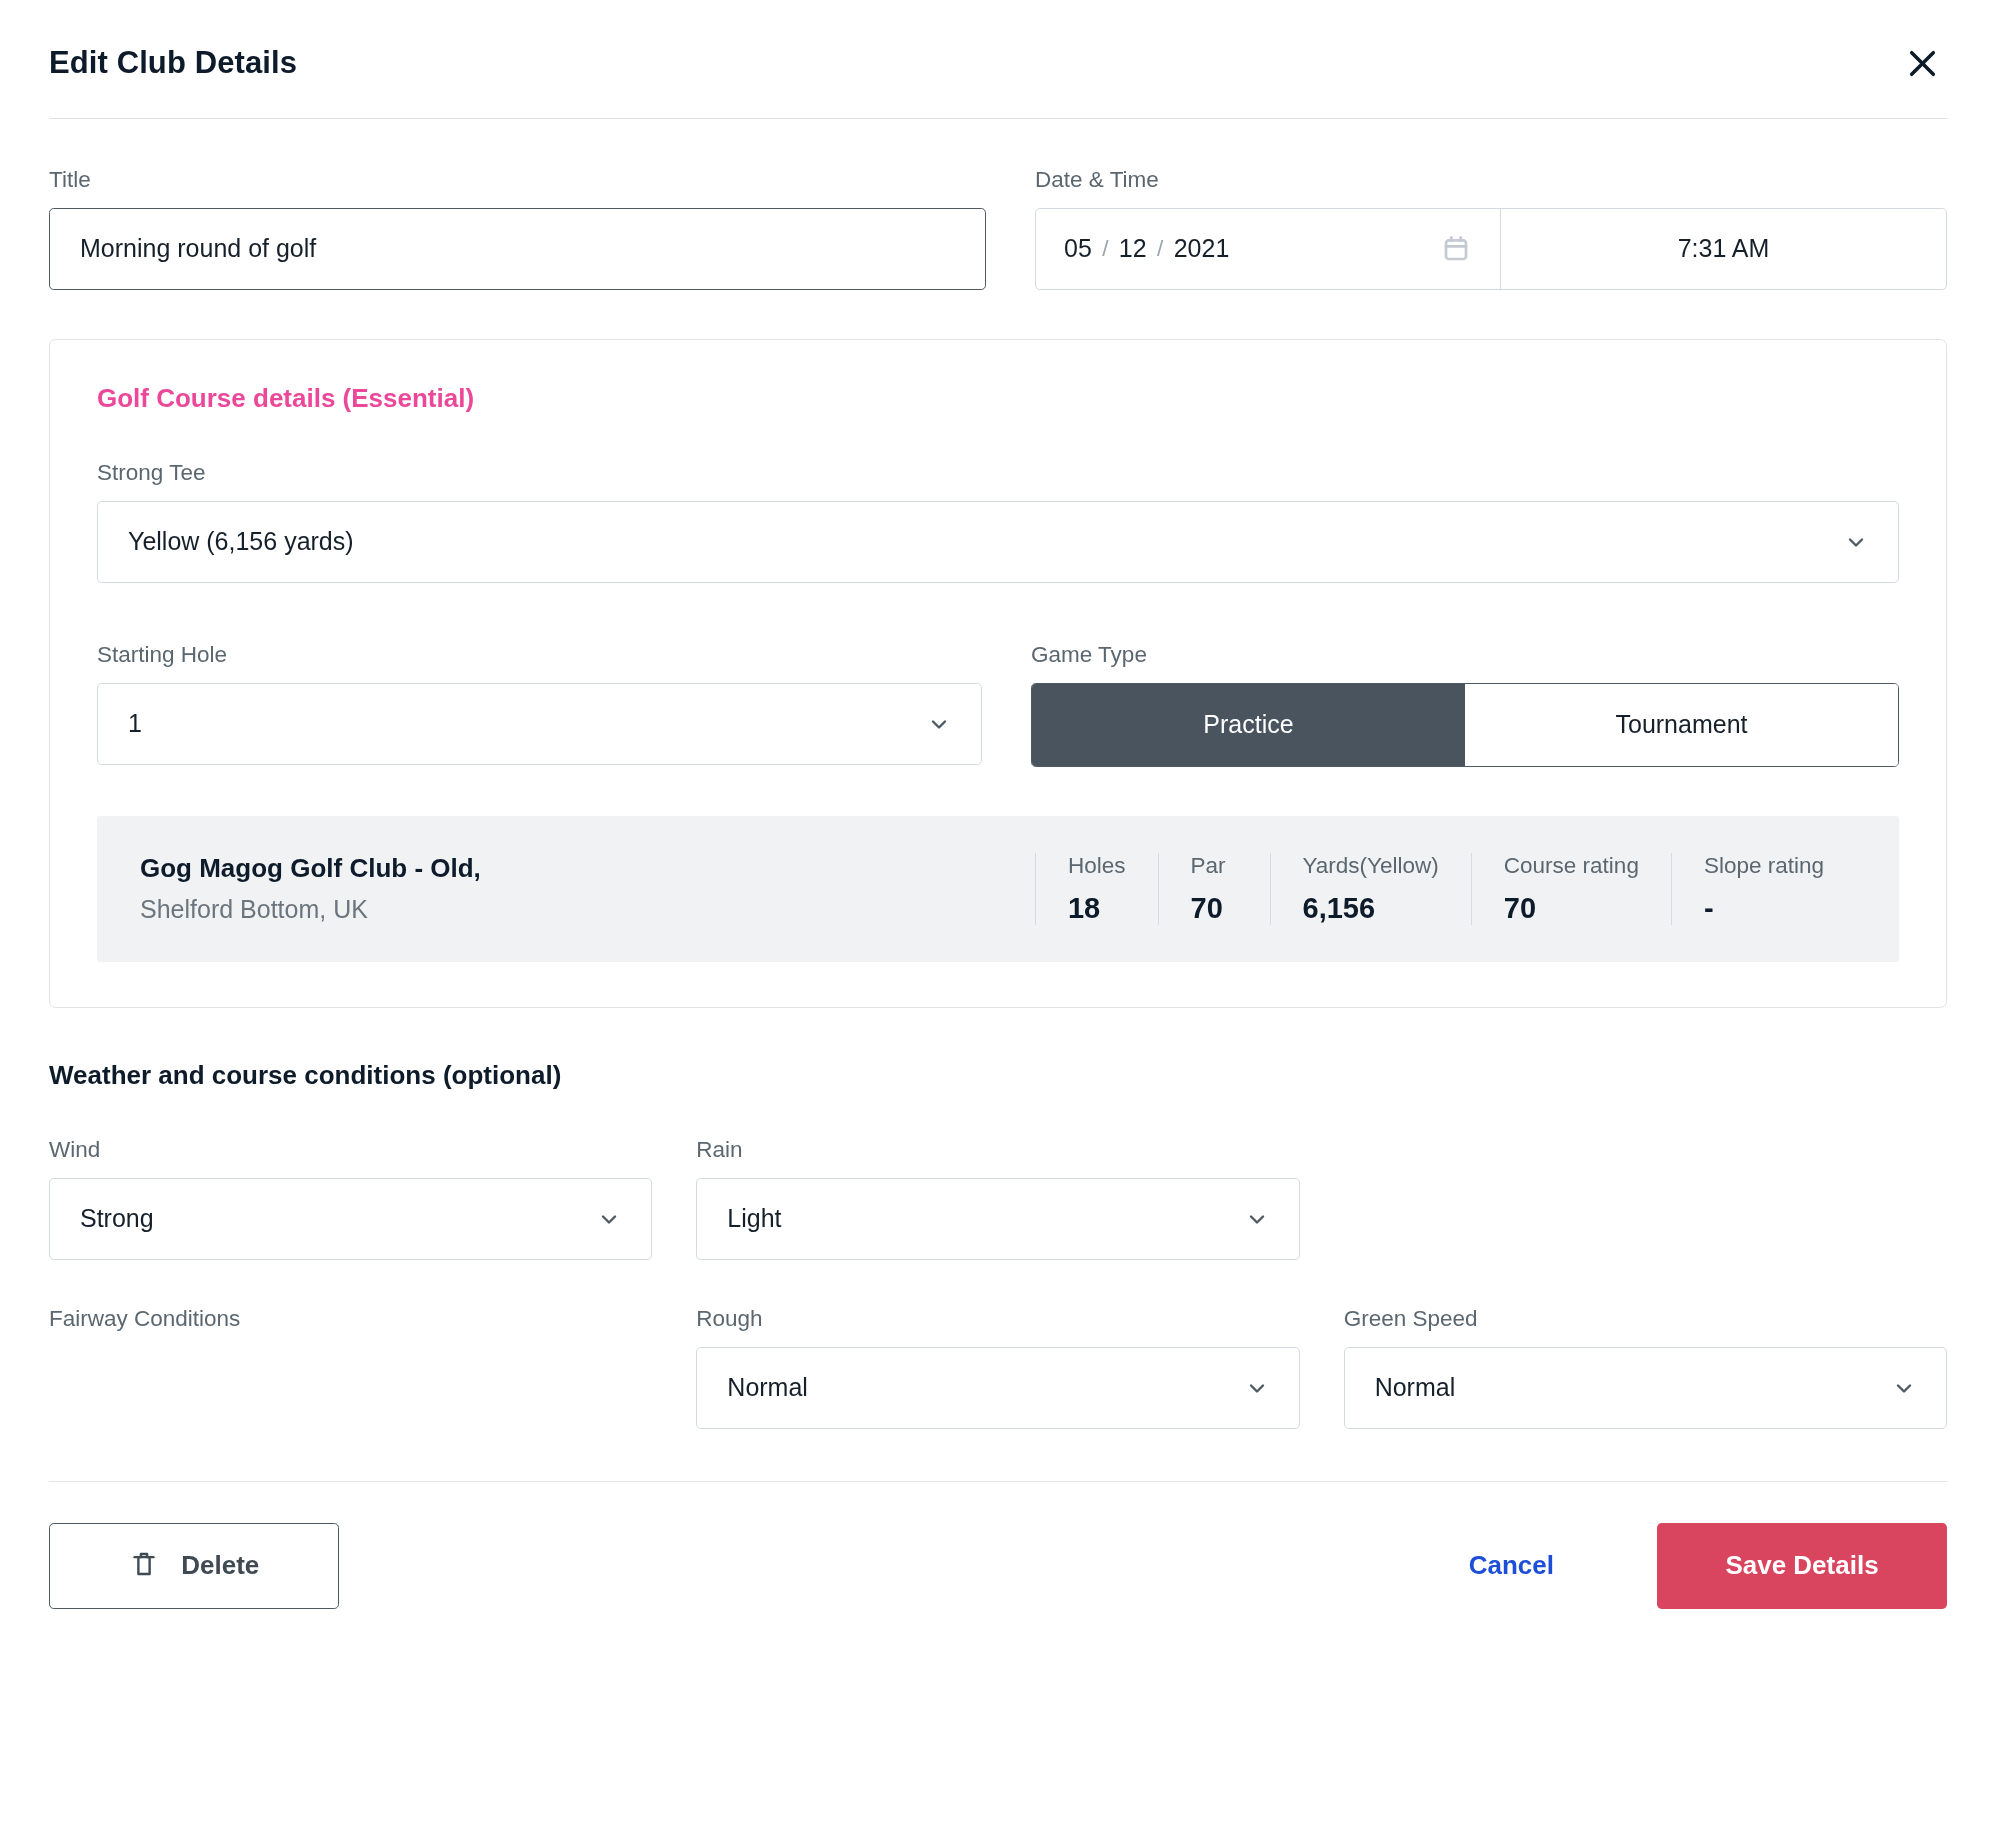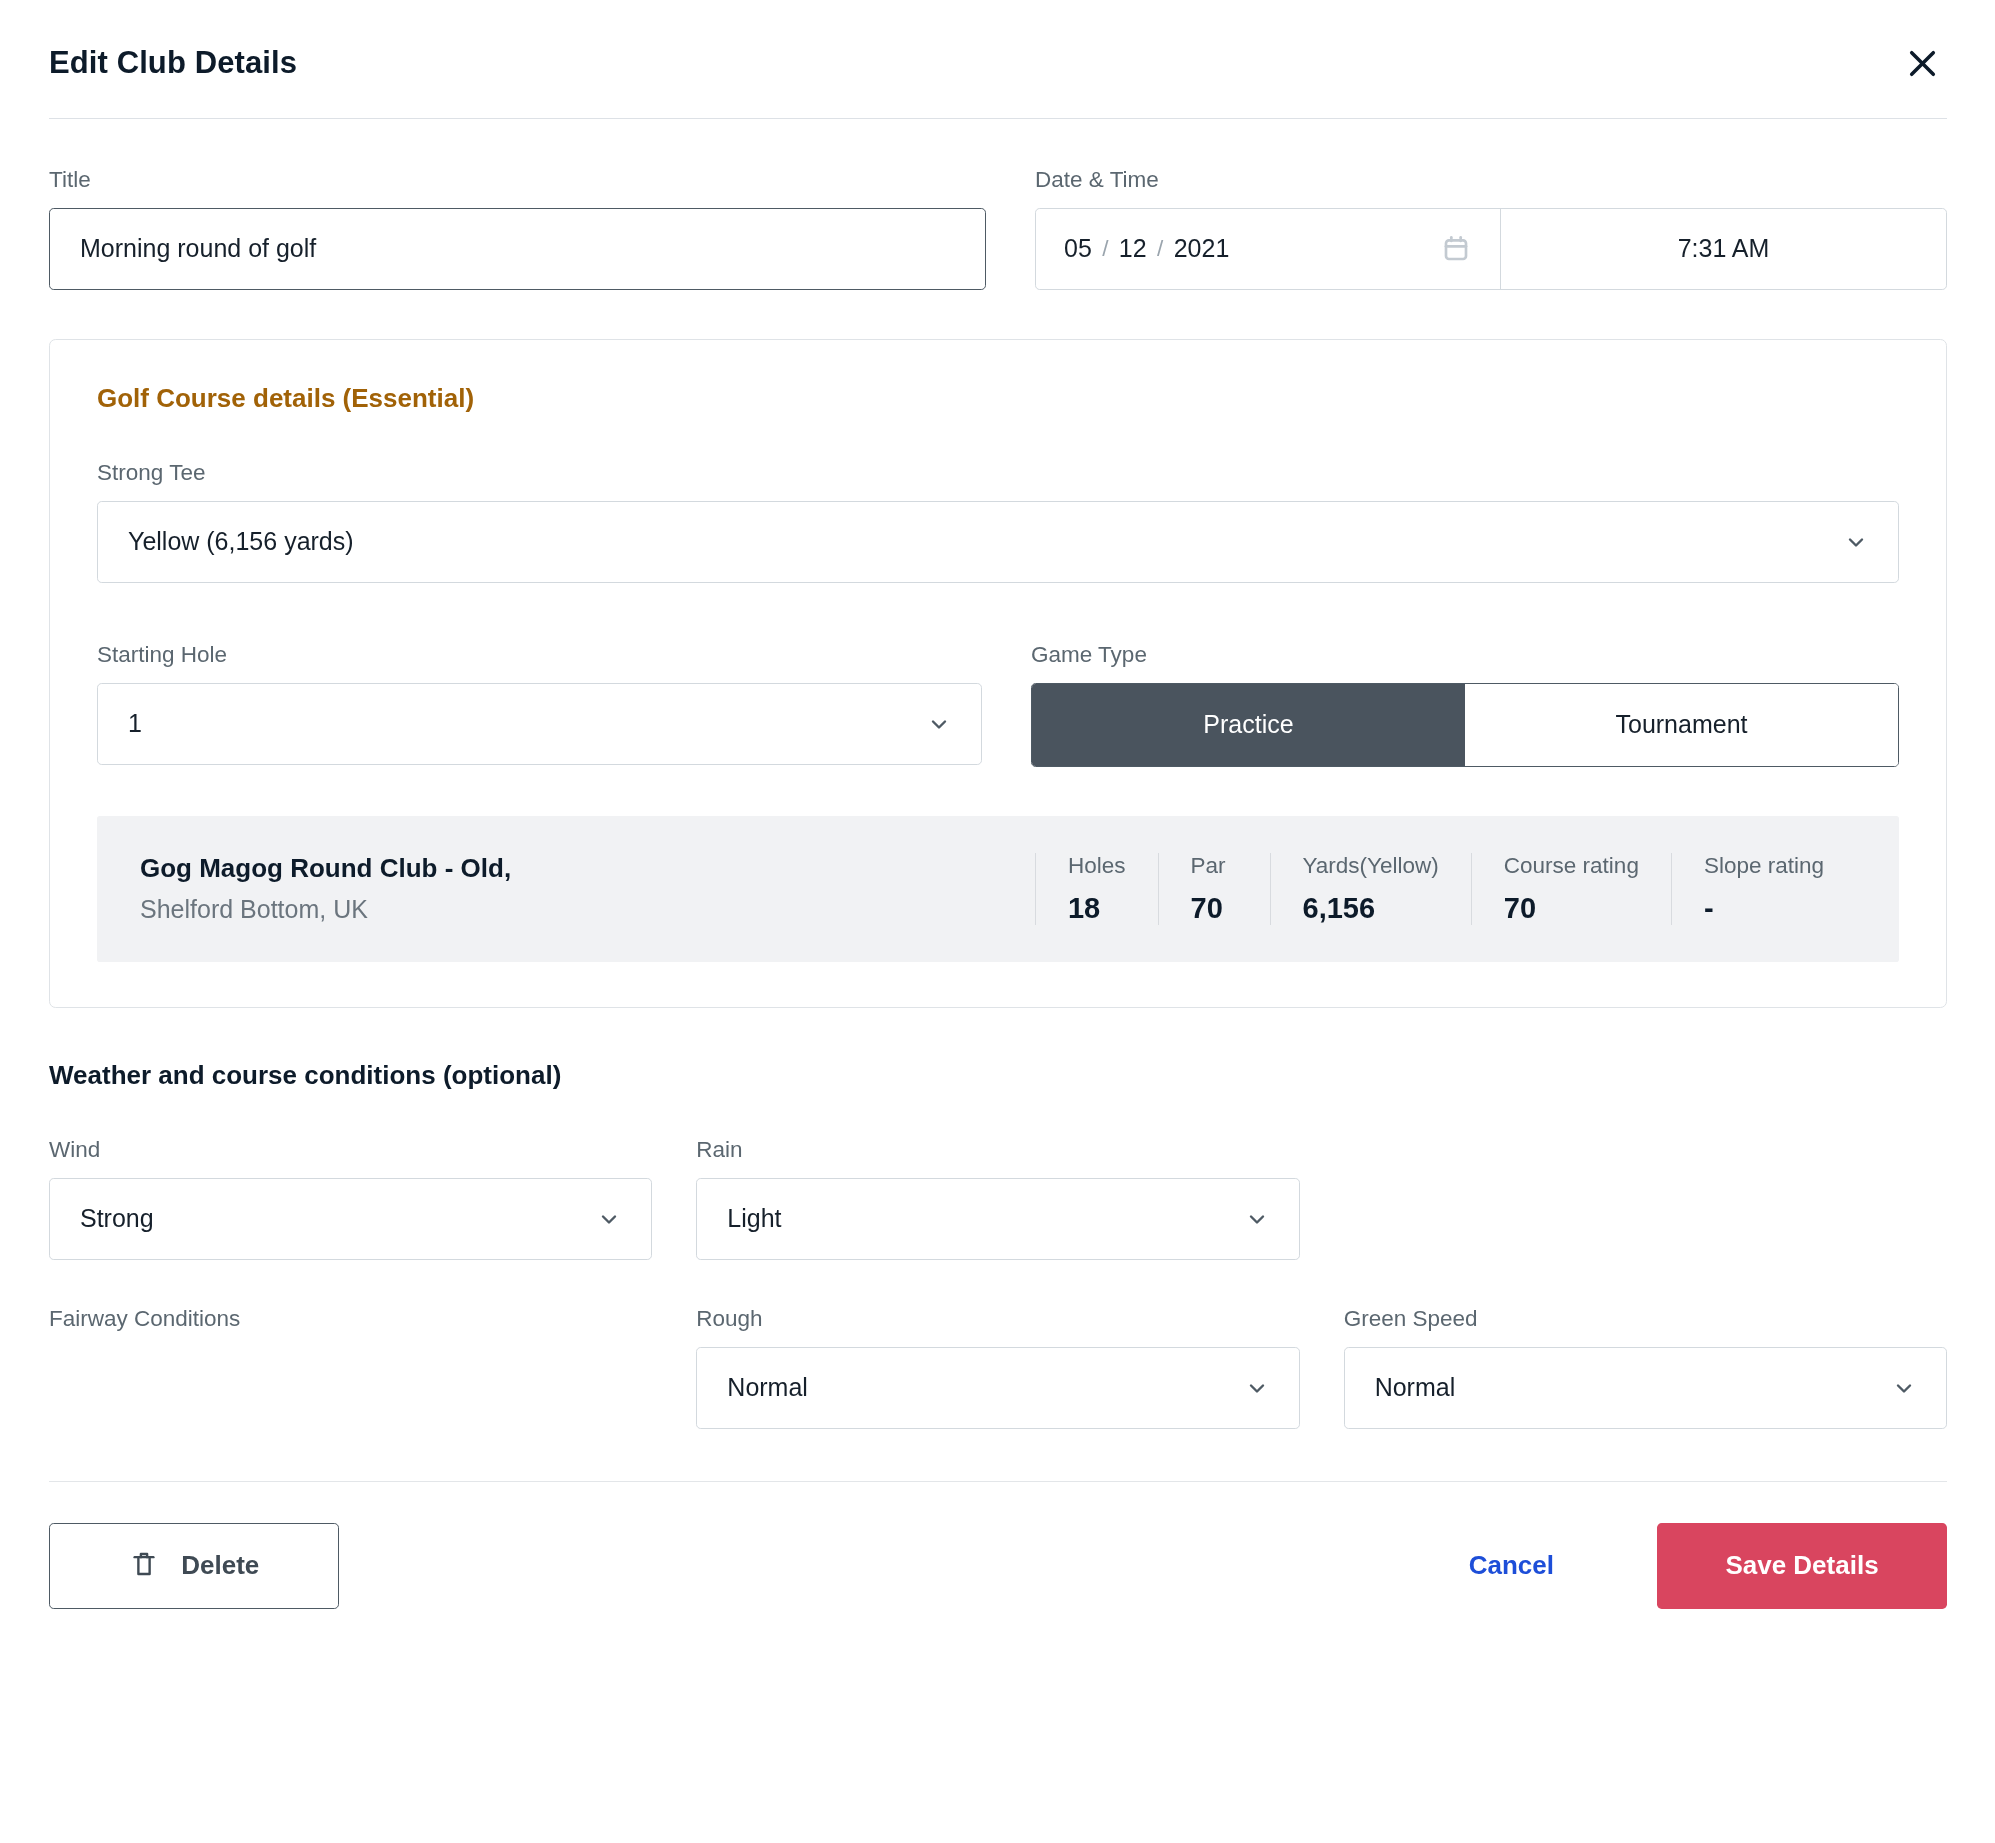--- a/index.html
+++ b/index.html
@@ -154,21 +154,21 @@
   
   .course-card {
     margin-top: 49px;
     border: 1.4px solid #dfe3e7;
     border-radius: 6.6px;
     padding: 43px 47px 45px 47px;
   }
   .card-heading {
     font-size: 26px;
     font-weight: bold;
-    color: #a16207;
+    color: #ec4899;
     margin-bottom: 45px;
   }
 
   .course-row {
     display: flex;
     gap: 49px;
   }
   .course-col-left { width: 885px; }
   .course-col-right { flex: 1; }
 
@@ -414,21 +414,21 @@
         <span class="field-label">Game Type</span>
         <div class="toggle-group">
           <button class="toggle-btn active">Practice</button>
           <button class="toggle-btn">Tournament</button>
         </div>
       </div>
     </div>
 
     <div class="summary-strip">
       <div class="summary-name">
-        <div class="n1">Gog Magog Round Club - Old,</div>
+        <div class="n1">Gog Magog Golf Club - Old,</div>
         <div class="n2">Shelford Bottom, UK</div>
       </div>
       <div class="stat">
         <div class="k">Holes</div>
         <div class="v">18</div>
       </div>
       <div class="stat">
         <div class="k">Par</div>
         <div class="v">70</div>
       </div>

